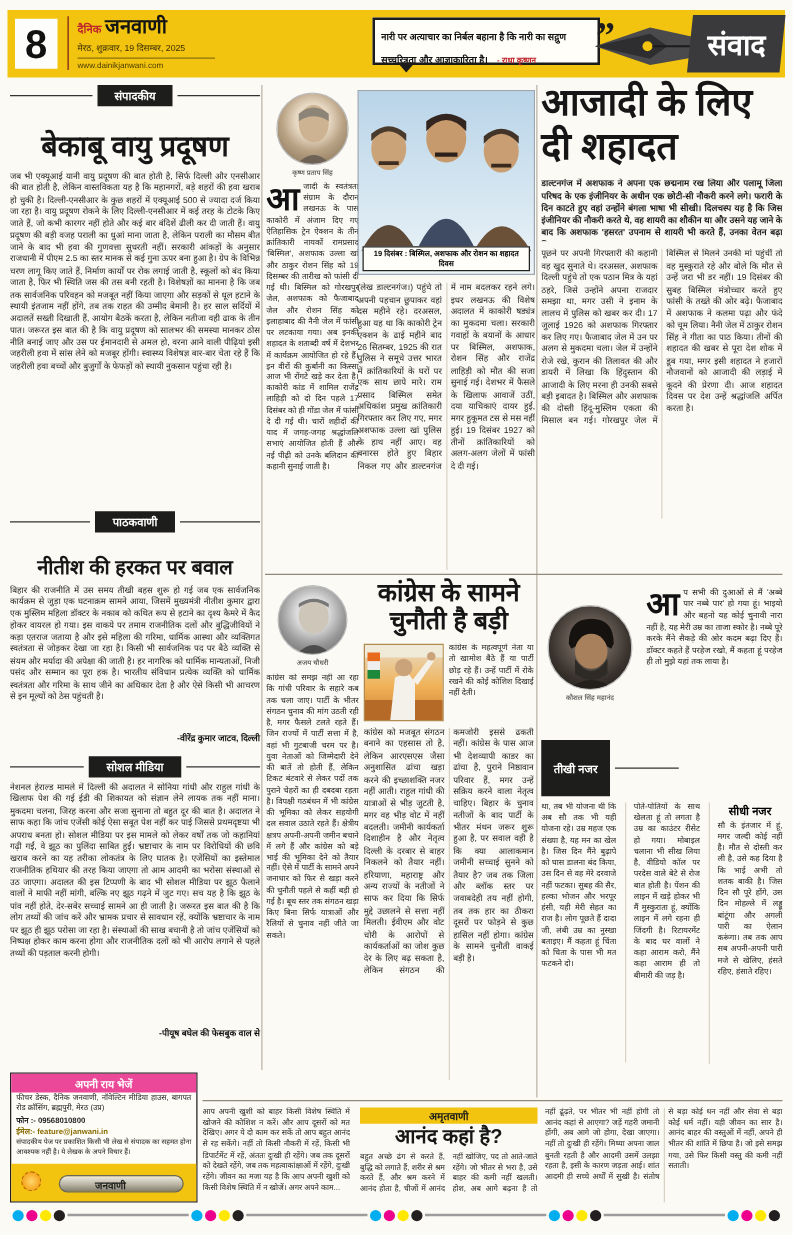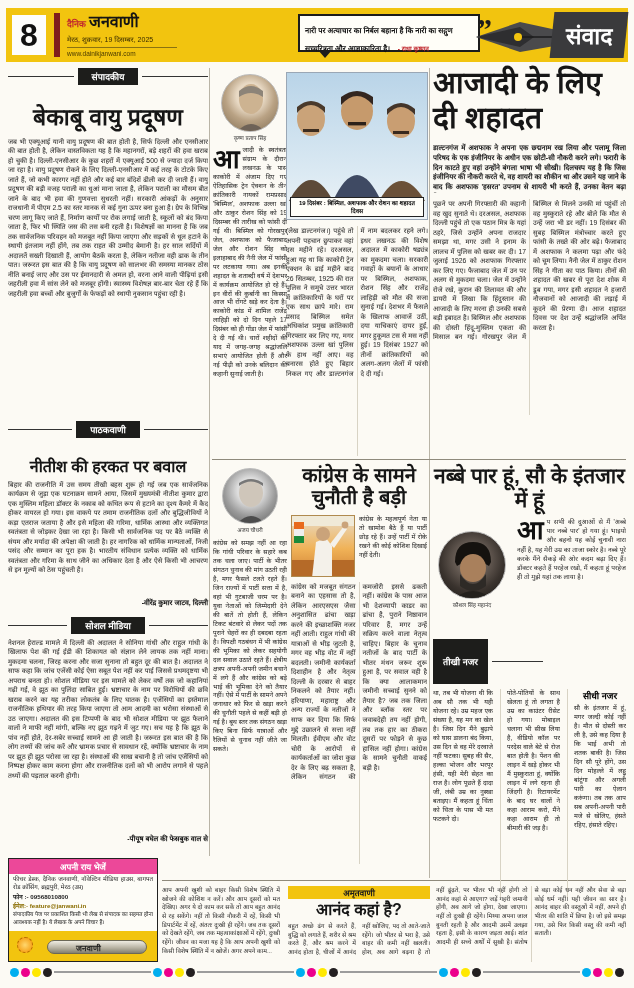--- a/index.html
+++ b/index.html
@@ -4,21 +4,21 @@
 <style>
   * { margin:0; padding:0; box-sizing:border-box; }
   html,body { background:#ffffff; }
   body { font-family:"Liberation Sans", sans-serif; }
   #page { position:relative; width:634px; height:988px; background:#fcfaf4; overflow:hidden; }
 
   
   .mast { position:absolute; left:6px; top:8px; width:622px; height:54px; background:#f2c40f; }
   .pageno { position:absolute; left:6px; top:7px; width:34px; height:40px; background:#fdfdfb; color:#111;
             font-size:32px; font-weight:bold; display:flex; align-items:center; justify-content:center; }
-  .brand { position:absolute; left:48px; top:5px; width:150px; border-left:6px solid #7f1d1d; padding-left:7px; }
+  .brand { position:absolute; left:48px; top:5px; width:150px; border-left:1px solid #7f1d1d; padding-left:7px; }
   .brand-line1 { line-height:17px; white-space:nowrap; }
   .brand-prefix { color:#c0272d; font-size:9px; font-weight:bold; margin-right:3px; }
   .brand-name { color:#141414; font-size:16px; font-weight:bold; }
   .brand-date { font-size:7px; color:#3a2c00; margin-top:2px; white-space:nowrap; }
   .brand-web { font-size:6.5px; color:#4a3b00; border-top:1px solid #8a7210; margin-top:3px; padding-top:2px; width:110px; }
   .quotebox { position:absolute; left:292px; top:6px; width:182px; height:38px; background:#fffef8;
               border:2px solid #1c1c1c; padding:3px 16px 3px 5px; }
   .quotebox:after { content:""; position:absolute; left:18px; bottom:-8px; width:0; height:0;
                     border-left:7px solid transparent; border-right:7px solid transparent; border-top:8px solid #1c1c1c; }
   .quote-txt { font-size:7.5px; font-weight:bold; line-height:1.35; color:#111; display:inline; }
@@ -103,21 +103,21 @@
 
   <div style="position:absolute; left:8px; top:68px; width:200px;">
     <div class="sechead-row">
         <div class="ln"></div>
       <div class="sechead">संपादकीय</div>
       <div class="ln"></div>
       </div>
     <div class="headline" style="font-size:23px; margin-top:20px;">बेकाबू वायु प्रदूषण</div>
     <div class="btxt" style="height:264px; margin-top:6px;">जब भी एक्यूआई यानी वायु प्रदूषण की बात होती है, सिर्फ दिल्ली और एनसीआर की बात होती है, लेकिन वास्तविकता यह है कि महानगरों, बड़े शहरों की हवा खराब हो चुकी है। दिल्ली-एनसीआर के कुछ शहरों में एक्यूआई 500 से ज्यादा दर्ज किया जा रहा है। वायु प्रदूषण रोकने के लिए दिल्ली-एनसीआर में कई तरह के टोटके किए जाते हैं, जो कभी कारगर नहीं होते और कई बार बंदिशें ढीली कर दी जाती हैं। वायु प्रदूषण की बड़ी वजह पराली का धुआं माना जाता है, लेकिन पराली का मौसम बीत जाने के बाद भी हवा की गुणवत्ता सुधरती नहीं। सरकारी आंकड़ों के अनुसार राजधानी में पीएम 2.5 का स्तर मानक से कई गुना ऊपर बना हुआ है। ग्रेप के विभिन्न चरण लागू किए जाते हैं, निर्माण कार्यों पर रोक लगाई जाती है, स्कूलों को बंद किया जाता है, फिर भी स्थिति जस की तस बनी रहती है। विशेषज्ञों का मानना है कि जब तक सार्वजनिक परिवहन को मजबूत नहीं किया जाएगा और सड़कों से धूल हटाने के स्थायी इंतजाम नहीं होंगे, तब तक राहत की उम्मीद बेमानी है। हर साल सर्दियों में अदालतें सख्ती दिखाती हैं, आयोग बैठकें करता है, लेकिन नतीजा वही ढाक के तीन पात। जरूरत इस बात की है कि वायु प्रदूषण को सालभर की समस्या मानकर ठोस नीति बनाई जाए और उस पर ईमानदारी से अमल हो, वरना आने वाली पीढ़ियां इसी जहरीली हवा में सांस लेने को मजबूर होंगी। स्वास्थ्य विशेषज्ञ बार-बार चेता रहे हैं कि जहरीली हवा बच्चों और बुजुर्गों के फेफड़ों को स्थायी नुकसान पहुंचा रही है।</div>
 
-    <div class="sechead-row" style="margin-top:20px;">
+    <div class="sechead-row" style="margin-top:8px;">
         <div class="ln"></div>
       <div class="sechead">पाठकवाणी</div>
       <div class="ln"></div>
       </div>
     <div class="headline" style="font-size:16px; margin-top:20px;">नीतीश की हरकत पर बवाल</div>
     <div class="btxt" style="height:118px; margin-top:4px;">बिहार की राजनीति में उस समय तीखी बहस शुरू हो गई जब एक सार्वजनिक कार्यक्रम से जुड़ा एक घटनाक्रम सामने आया, जिसमें मुख्यमंत्री नीतीश कुमार द्वारा एक मुस्लिम महिला डॉक्टर के नकाब को कथित रूप से हटाने का दृश्य कैमरे में कैद होकर वायरल हो गया। इस वाकये पर तमाम राजनीतिक दलों और बुद्धिजीवियों ने कड़ा एतराज जताया है और इसे महिला की गरिमा, धार्मिक आस्था और व्यक्तिगत स्वतंत्रता से जोड़कर देखा जा रहा है। किसी भी सार्वजनिक पद पर बैठे व्यक्ति से संयम और मर्यादा की अपेक्षा की जाती है। हर नागरिक को धार्मिक मान्यताओं, निजी पसंद और सम्मान का पूरा हक है। भारतीय संविधान प्रत्येक व्यक्ति को धार्मिक स्वतंत्रता और गरिमा के साथ जीने का अधिकार देता है और ऐसे किसी भी आचरण से इन मूल्यों को ठेस पहुंचती है।</div>
     <div class="attr">-वीरेंद्र कुमार जाटव, दिल्ली</div>
 
     <div class="sechead-row" style="margin-top:10px;">
         <div class="ln"></div>
@@ -194,21 +194,20 @@
           <rect x="2" y="13" width="10" height="7" fill="#eee"></rect>
           <rect x="2" y="20" width="10" height="7" fill="#1c8a3a"></rect>
         </svg>
       </div>
       <div class="btxt" style="height:62px; font-size:6.4px;">कांग्रेस के महत्वपूर्ण नेता या तो खामोश बैठे हैं या पार्टी छोड़ रहे हैं। उन्हें पार्टी में रोके रखने की कोई कोशिश दिखाई नहीं देती।</div>
     </div>
     <div class="btxt cols2" style="height:282px; margin-top:5px;">कांग्रेस को मजबूत संगठन बनाने का एहसास तो है, लेकिन आरएसएस जैसा अनुशासित ढांचा खड़ा करने की इच्छाशक्ति नजर नहीं आती। राहुल गांधी की यात्राओं से भीड़ जुटती है, मगर वह भीड़ वोट में नहीं बदलती। जमीनी कार्यकर्ता दिशाहीन है और नेतृत्व दिल्ली के दरबार से बाहर निकलने को तैयार नहीं। हरियाणा, महाराष्ट्र और अन्य राज्यों के नतीजों ने साफ कर दिया कि सिर्फ मुद्दे उछालने से सत्ता नहीं मिलती। ईवीएम और वोट चोरी के आरोपों से कार्यकर्ताओं का जोश कुछ देर के लिए बढ़ सकता है, लेकिन संगठन की कमजोरी इससे ढकती नहीं। कांग्रेस के पास आज भी देशव्यापी काडर का ढांचा है, पुराने निष्ठावान परिवार हैं, मगर उन्हें सक्रिय करने वाला नेतृत्व चाहिए। बिहार के चुनाव नतीजों के बाद पार्टी के भीतर मंथन जरूर शुरू हुआ है, पर सवाल वही है कि क्या आलाकमान जमीनी सच्चाई सुनने को तैयार है? जब तक जिला और ब्लॉक स्तर पर जवाबदेही तय नहीं होगी, तब तक हार का ठीकरा दूसरों पर फोड़ने से कुछ हासिल नहीं होगा। कांग्रेस के सामने चुनौती वाकई बड़ी है।</div>
   </div>
 
   <div style="position:absolute; left:433px; top:464px; width:193px;">
-    <div class="headline" style="font-size:21px;">नब्बे पार हूं, सौ के इंतजार में हूं</div>
     <div style="display:flex; gap:6px; margin-top:6px;">
       <div style="width:78px; flex:none;">
         <span class="circ" style="width:68px; height:68px; margin:14px auto 0; background:radial-gradient(circle at 50% 42%, #6d625a 0 28%, #3a332e 62%, #181512);">
           <svg width="68" height="68" viewBox="0 0 68 68">
             <path d="M16 30 Q16 10 34 10 Q52 10 52 30 L50 34 Q34 24 18 34 Z" fill="#15120f"></path>
             <ellipse cx="34" cy="36" rx="13" ry="14" fill="#a9805c"></ellipse>
             <path d="M21 42 Q34 62 47 42 L47 54 Q34 64 21 54 Z" fill="#2e2a26"></path>
             <path d="M14 68 Q34 50 54 68 Z" fill="#23201c"></path>
           </svg>
         </span>

